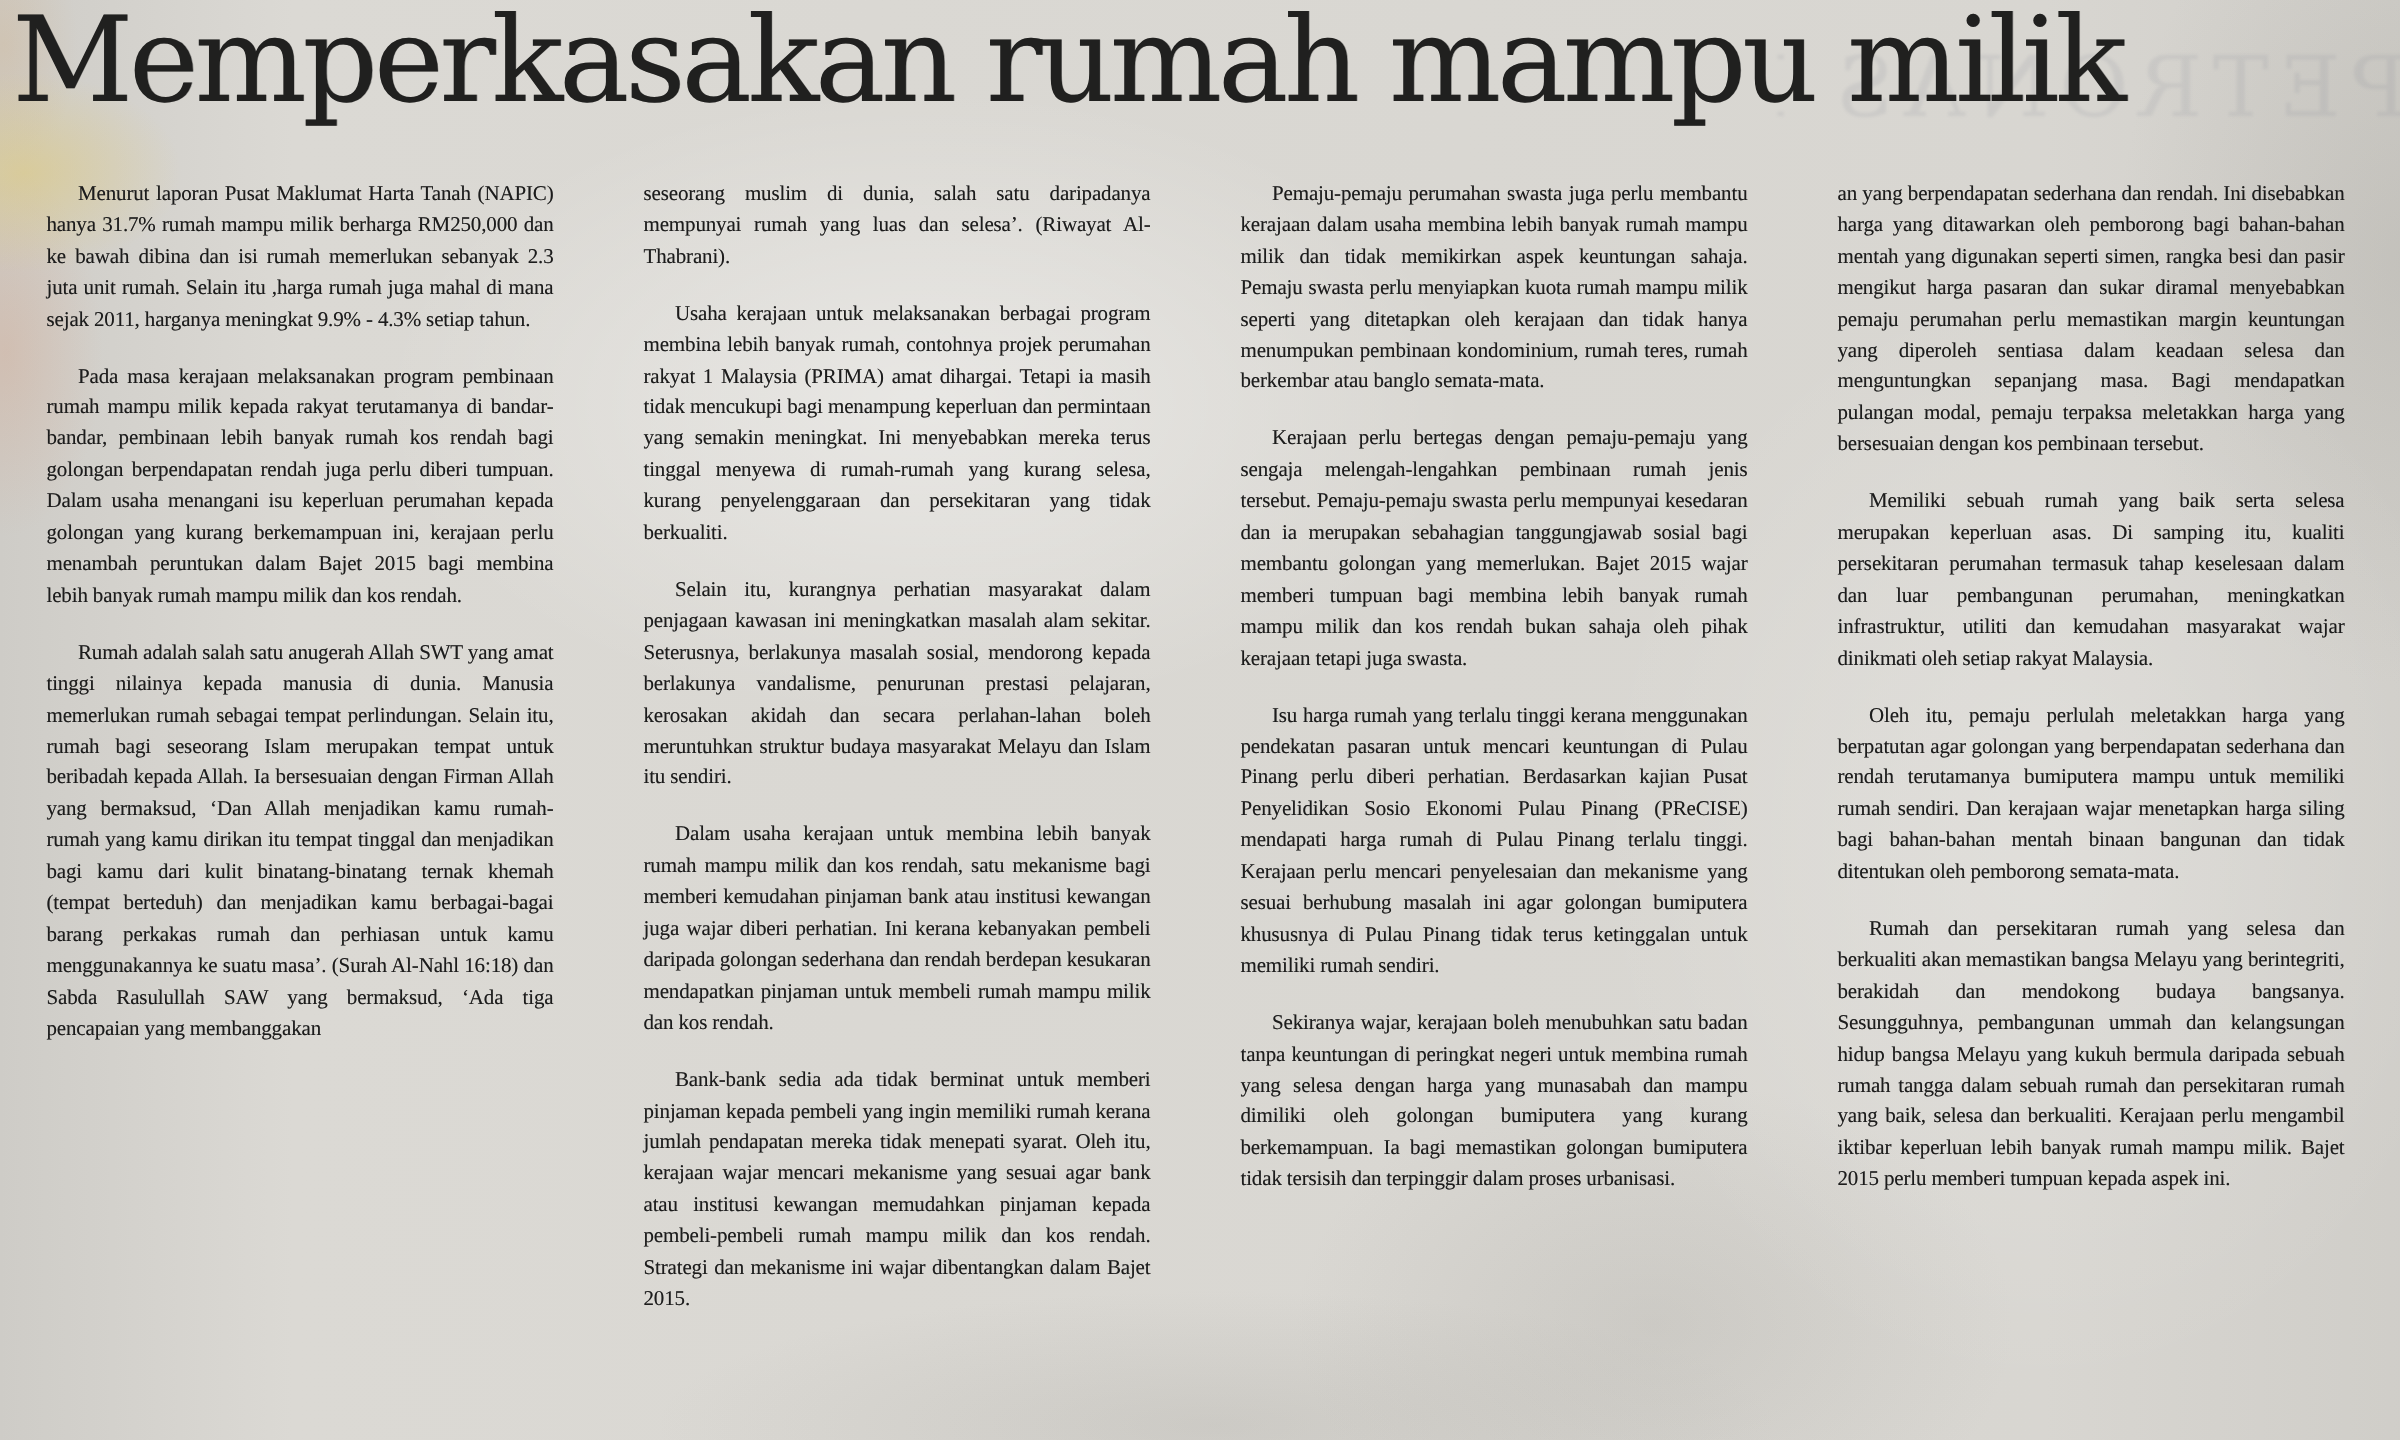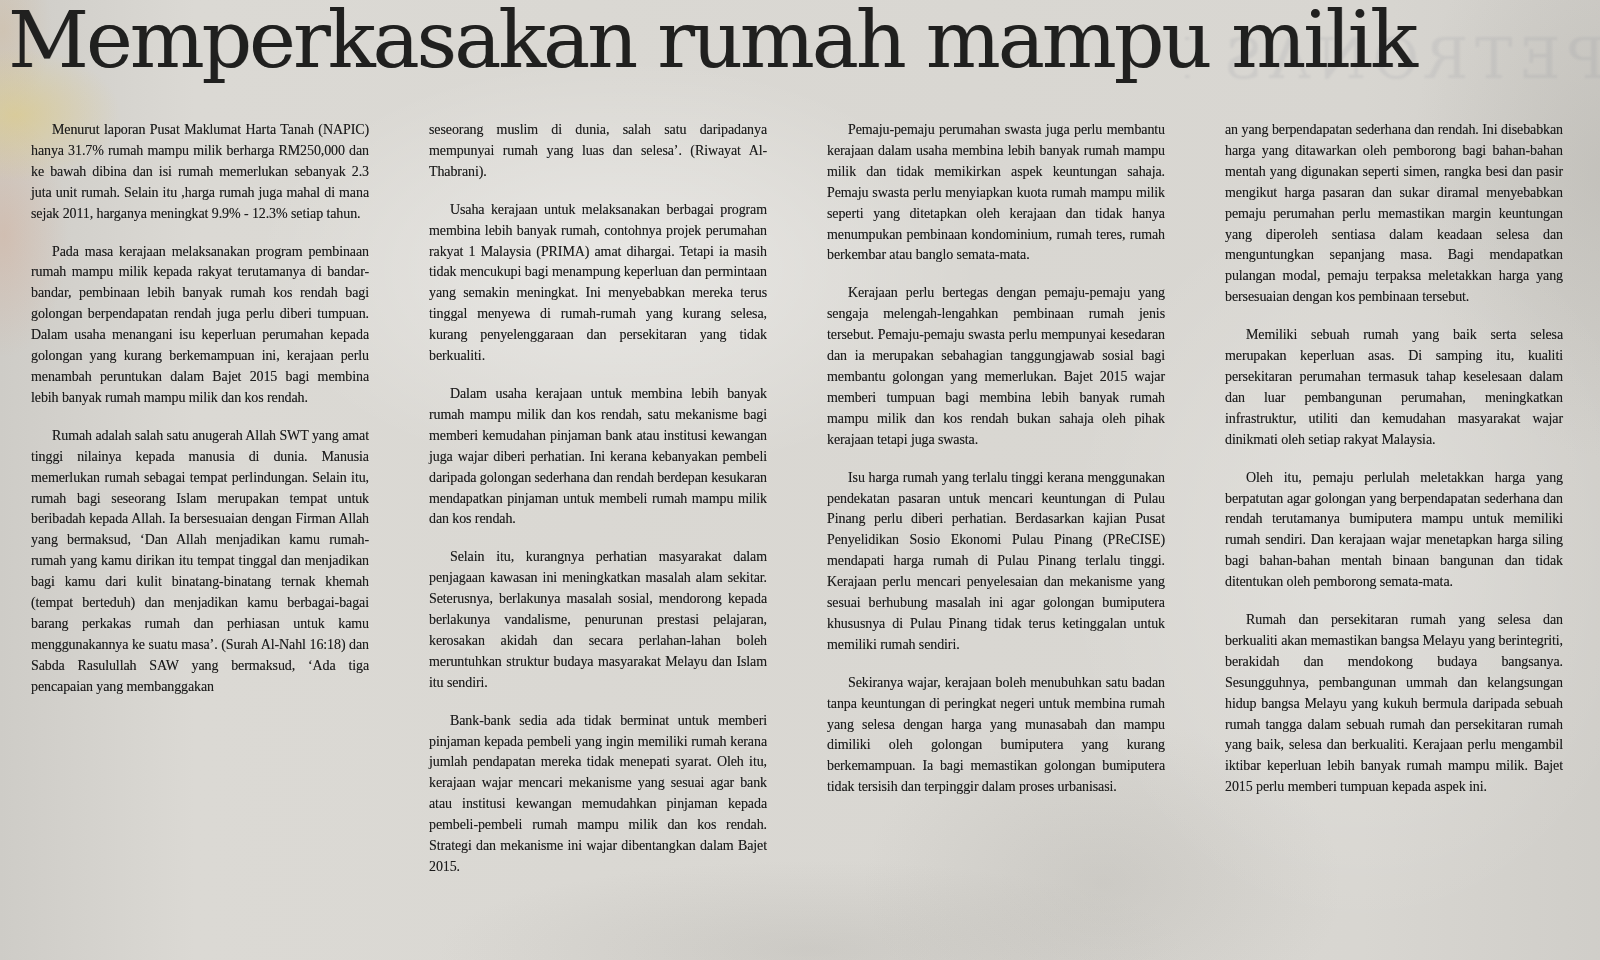--- a/index.html
+++ b/index.html
@@ -58,30 +58,30 @@
 
 <div class="paper">
 
   <div class="ghost">PETRONAS BR</div>
 
   <h1 class="headline">Memperkasakan rumah mampu milik</h1>
 
   <div class="columns">
 
     <div class="col">
-        <p class="indent">Menurut laporan Pusat Maklumat Harta Tanah (NAPIC) hanya 31.7% rumah mampu milik berharga RM250,000 dan ke bawah dibina dan isi rumah memerlukan sebanyak 2.3 juta unit rumah. Selain itu ,harga rumah juga mahal di mana sejak 2011, harganya meningkat 9.9% - 12.3% setiap tahun.</p>
+        <p class="indent">Menurut laporan Pusat Maklumat Harta Tanah (NAPIC) hanya 31.7% rumah mampu milik berharga RM250,000 dan ke bawah dibina dan isi rumah memerlukan sebanyak 2.3 juta unit rumah. Selain itu ,harga rumah juga mahal di mana sejak 2011, harganya meningkat 9.9% - 4.3% setiap tahun.</p>
         <p class="indent">Pada masa kerajaan melaksanakan program pembinaan rumah mampu milik kepada rakyat terutamanya di bandar-bandar, pembinaan lebih banyak rumah kos rendah bagi golongan berpendapatan rendah juga perlu diberi tumpuan. Dalam usaha menangani isu keperluan perumahan kepada golongan yang kurang berkemampuan ini, kerajaan perlu menambah peruntukan dalam Bajet 2015 bagi membina lebih banyak rumah mampu milik dan kos rendah.</p>
         <p class="indent">Rumah adalah salah satu anugerah Allah SWT yang amat tinggi nilainya kepada manusia di dunia. Manusia memerlukan rumah sebagai tempat perlindungan. Selain itu, rumah bagi seseorang Islam merupakan tempat untuk beribadah kepada Allah. Ia bersesuaian dengan Firman Allah yang bermaksud, ‘Dan Allah menjadikan kamu rumah-rumah yang kamu dirikan itu tempat tinggal dan menjadikan bagi kamu dari kulit binatang-binatang ternak khemah (tempat berteduh) dan menjadikan kamu berbagai-bagai barang perkakas rumah dan perhiasan untuk kamu menggunakannya ke suatu masa’. (Surah Al-Nahl 16:18) dan Sabda Rasulullah SAW yang bermaksud, ‘Ada tiga pencapaian yang membanggakan</p>
       </div>
 
     <div class="col">
         <p>seseorang muslim di dunia, salah satu daripadanya mempunyai rumah yang luas dan selesa’. (Riwayat Al-Thabrani).</p>
         <p class="indent">Usaha kerajaan untuk melaksanakan berbagai program membina lebih banyak rumah, contohnya projek perumahan rakyat 1 Malaysia (PRIMA) amat dihargai. Tetapi ia masih tidak mencukupi bagi menampung keperluan dan permintaan yang semakin meningkat. Ini menyebabkan mereka terus tinggal menyewa di rumah-rumah yang kurang selesa, kurang penyelenggaraan dan persekitaran yang tidak berkualiti.</p>
+        <p class="indent">Selain itu, kurangnya perhatian masyarakat dalam penjagaan kawasan ini meningkatkan masalah alam sekitar. Seterusnya, berlakunya masalah sosial, mendorong kepada berlakunya vandalisme, penurunan prestasi pelajaran, kerosakan akidah dan secara perlahan-lahan boleh meruntuhkan struktur budaya masyarakat Melayu dan Islam itu sendiri.</p>
         <p class="indent">Dalam usaha kerajaan untuk membina lebih banyak rumah mampu milik dan kos rendah, satu mekanisme bagi memberi kemudahan pinjaman bank atau institusi kewangan juga wajar diberi perhatian. Ini kerana kebanyakan pembeli daripada golongan sederhana dan rendah berdepan kesukaran mendapatkan pinjaman untuk membeli rumah mampu milik dan kos rendah.</p>
-        <p class="indent">Selain itu, kurangnya perhatian masyarakat dalam penjagaan kawasan ini meningkatkan masalah alam sekitar. Seterusnya, berlakunya masalah sosial, mendorong kepada berlakunya vandalisme, penurunan prestasi pelajaran, kerosakan akidah dan secara perlahan-lahan boleh meruntuhkan struktur budaya masyarakat Melayu dan Islam itu sendiri.</p>
         <p class="indent">Bank-bank sedia ada tidak berminat untuk memberi pinjaman kepada pembeli yang ingin memiliki rumah kerana jumlah pendapatan mereka tidak menepati syarat. Oleh itu, kerajaan wajar mencari mekanisme yang sesuai agar bank atau institusi kewangan memudahkan pinjaman kepada pembeli-pembeli rumah mampu milik dan kos rendah. Strategi dan mekanisme ini wajar dibentangkan dalam Bajet 2015.</p>
       </div>
 
     <div class="col">
         <p class="indent">Pemaju-pemaju perumahan swasta juga perlu membantu kerajaan dalam usaha membina lebih banyak rumah mampu milik dan tidak memikirkan aspek keuntungan sahaja. Pemaju swasta perlu menyiapkan kuota rumah mampu milik seperti yang ditetapkan oleh kerajaan dan tidak hanya menumpukan pembinaan kondominium, rumah teres, rumah berkembar atau banglo semata-mata.</p>
         <p class="indent">Kerajaan perlu bertegas dengan pemaju-pemaju yang sengaja melengah-lengahkan pembinaan rumah jenis tersebut. Pemaju-pemaju swasta perlu mempunyai kesedaran dan ia merupakan sebahagian tanggungjawab sosial bagi membantu golongan yang memerlukan. Bajet 2015 wajar memberi tumpuan bagi membina lebih banyak rumah mampu milik dan kos rendah bukan sahaja oleh pihak kerajaan tetapi juga swasta.</p>
         <p class="indent">Isu harga rumah yang terlalu tinggi kerana menggunakan pendekatan pasaran untuk mencari keuntungan di Pulau Pinang perlu diberi perhatian. Berdasarkan kajian Pusat Penyelidikan Sosio Ekonomi Pulau Pinang (PReCISE) mendapati harga rumah di Pulau Pinang terlalu tinggi. Kerajaan perlu mencari penyelesaian dan mekanisme yang sesuai berhubung masalah ini agar golongan bumiputera khususnya di Pulau Pinang tidak terus ketinggalan untuk memiliki rumah sendiri.</p>
         <p class="indent">Sekiranya wajar, kerajaan boleh menubuhkan satu badan tanpa keuntungan di peringkat negeri untuk membina rumah yang selesa dengan harga yang munasabah dan mampu dimiliki oleh golongan bumiputera yang kurang berkemampuan. Ia bagi memastikan golongan bumiputera tidak tersisih dan terpinggir dalam proses urbanisasi.</p>
       </div>
 

